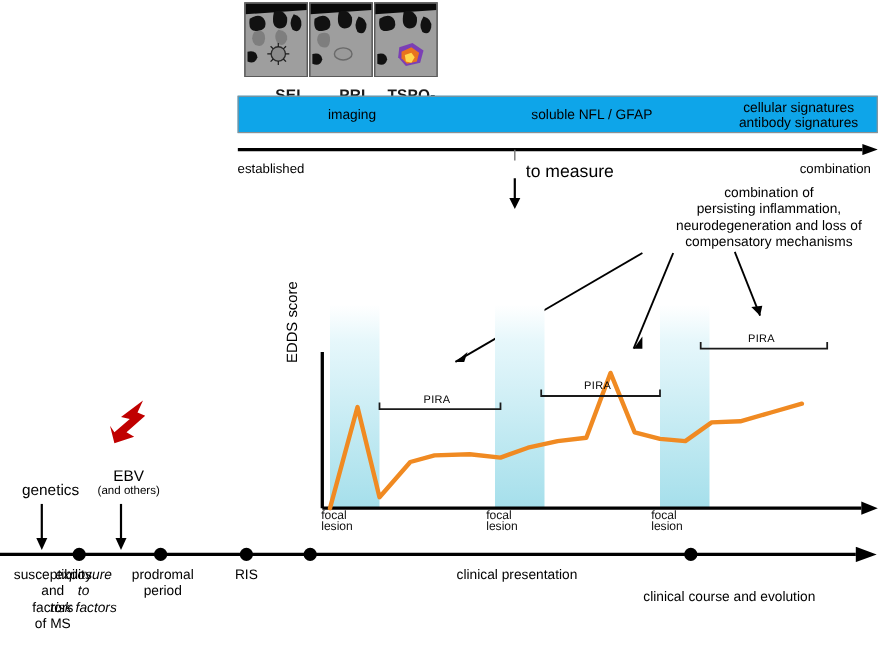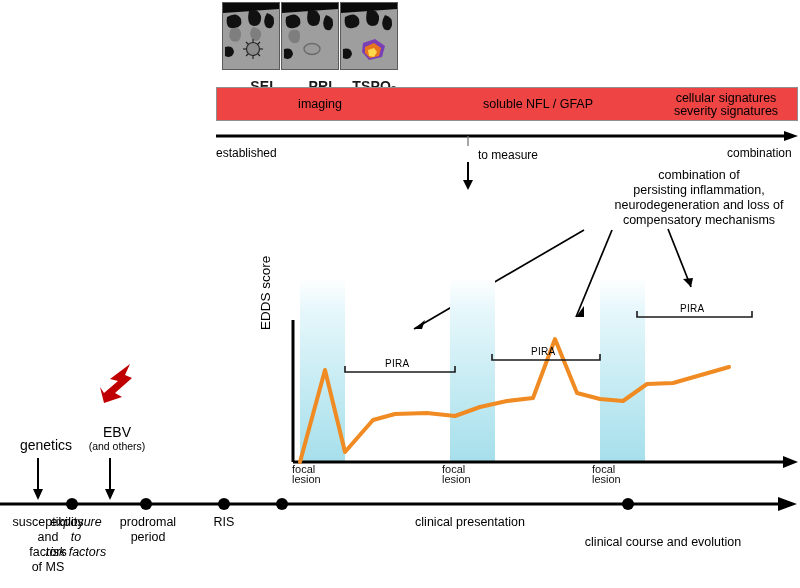--- a/index.html
+++ b/index.html
@@ -9,30 +9,30 @@
 
   
   .panel{position:absolute;top:2px;width:56px;height:66px;border:1px solid #5a5a5a;
          overflow:hidden;background:#9b9b9b;}
   .panel svg{display:block;}
   .panel-label{position:absolute;top:78px;width:56px;text-align:right;
                font-size:14px;font-weight:bold;color:#1a1a1a;letter-spacing:.2px;}
 
   
   #biomarker-band{left:216px;top:87px;width:582px;height:34px;
-      background:#ef4444;border:1px solid #8f8f8f;box-sizing:border-box;}
+      background:#0ea5e9;border:1px solid #8f8f8f;box-sizing:border-box;}
   .band-cell{position:absolute;top:0;height:34px;display:flex;align-items:center;
              justify-content:center;font-size:12.5px;line-height:13.5px;text-align:center;}
 
   
   #spectrum-arrow{left:216px;top:131px;width:582px;height:10px;}
   .ax-label{font-size:12px;}
 
   
-  #to-measure-label{left:478px;top:148px;font-size:12px;}
+  #to-measure-label{left:478px;top:148px;font-size:16px;}
   #combo-note{left:574px;top:168px;width:250px;font-size:12.5px;line-height:15px;text-align:center;}
 
   
   #chart{left:255px;top:262px;width:545px;height:210px;}
   #y-axis-label{position:absolute;left:258px;top:330px;font-size:13.5px;
      transform:rotate(-90deg);transform-origin:left top;white-space:nowrap;}
   .focal-label{position:absolute;font-size:11px;line-height:10px;
                width:60px;color:#111;}
   .pira-label{position:absolute;font-size:10px;letter-spacing:.3px;}
 
@@ -103,21 +103,21 @@
 
 <div class="abs" id="biomarker-band">
   <div class="band-cell" style="left:0px;width:206px;">
     <span>imaging</span>
   </div>
   <div class="band-cell" style="left:206px;width:230px;">
     <span>soluble NFL / GFAP</span>
   </div>
   <div class="band-cell" style="left:436px;width:146px;">
     <span style="white-space:pre-line;">cellular signatures
-severity signatures</span>
+antibody signatures</span>
   </div>
 </div>
 
 <svg class="abs" id="spectrum-arrow">
   <line x1="0" y1="5" x2="568" y2="5" stroke="#000" stroke-width="3"></line>
   <polygon points="568,0 582,5 568,10" fill="#000"></polygon>
 </svg>
 <div class="abs ax-label" style="left:216px;top:146px;">established</div>
 <div class="abs ax-label" style="left:727px;top:146px;">combination</div>
 <div class="abs ax-label" id="to-measure-label">to measure</div>

